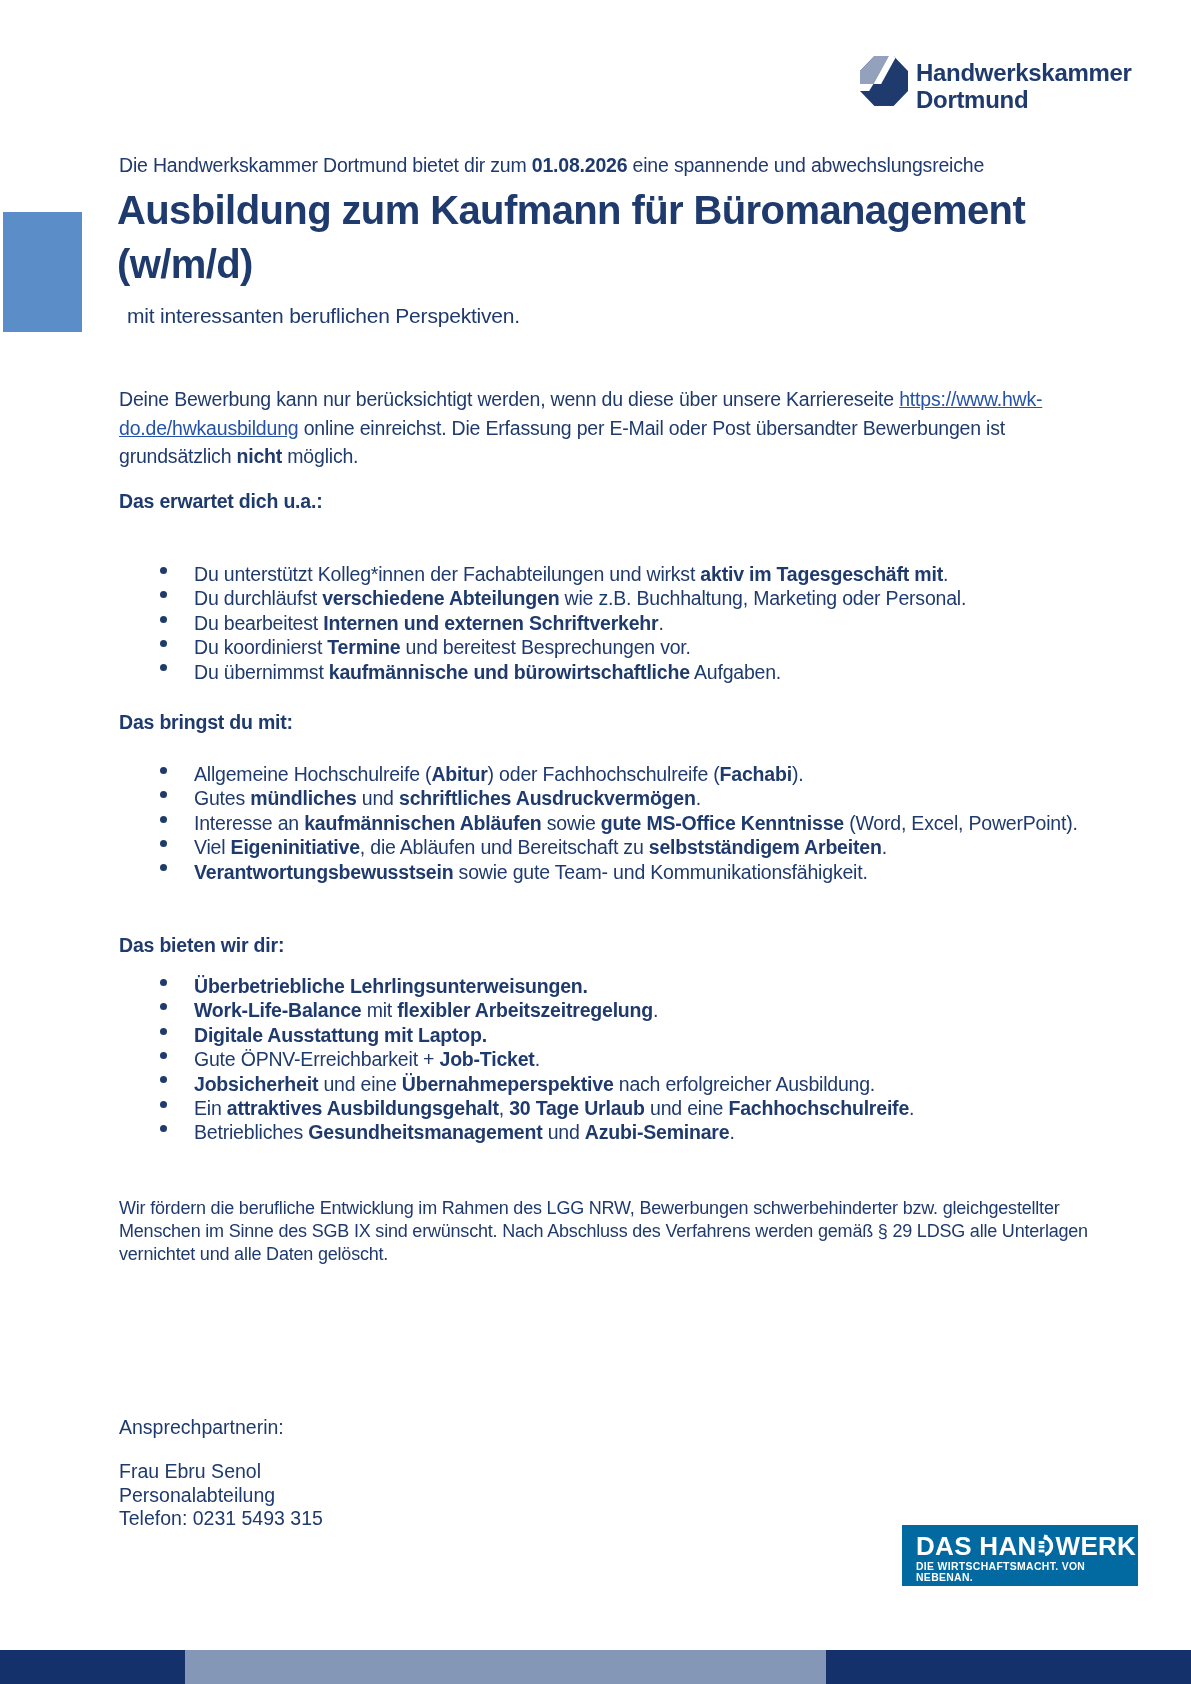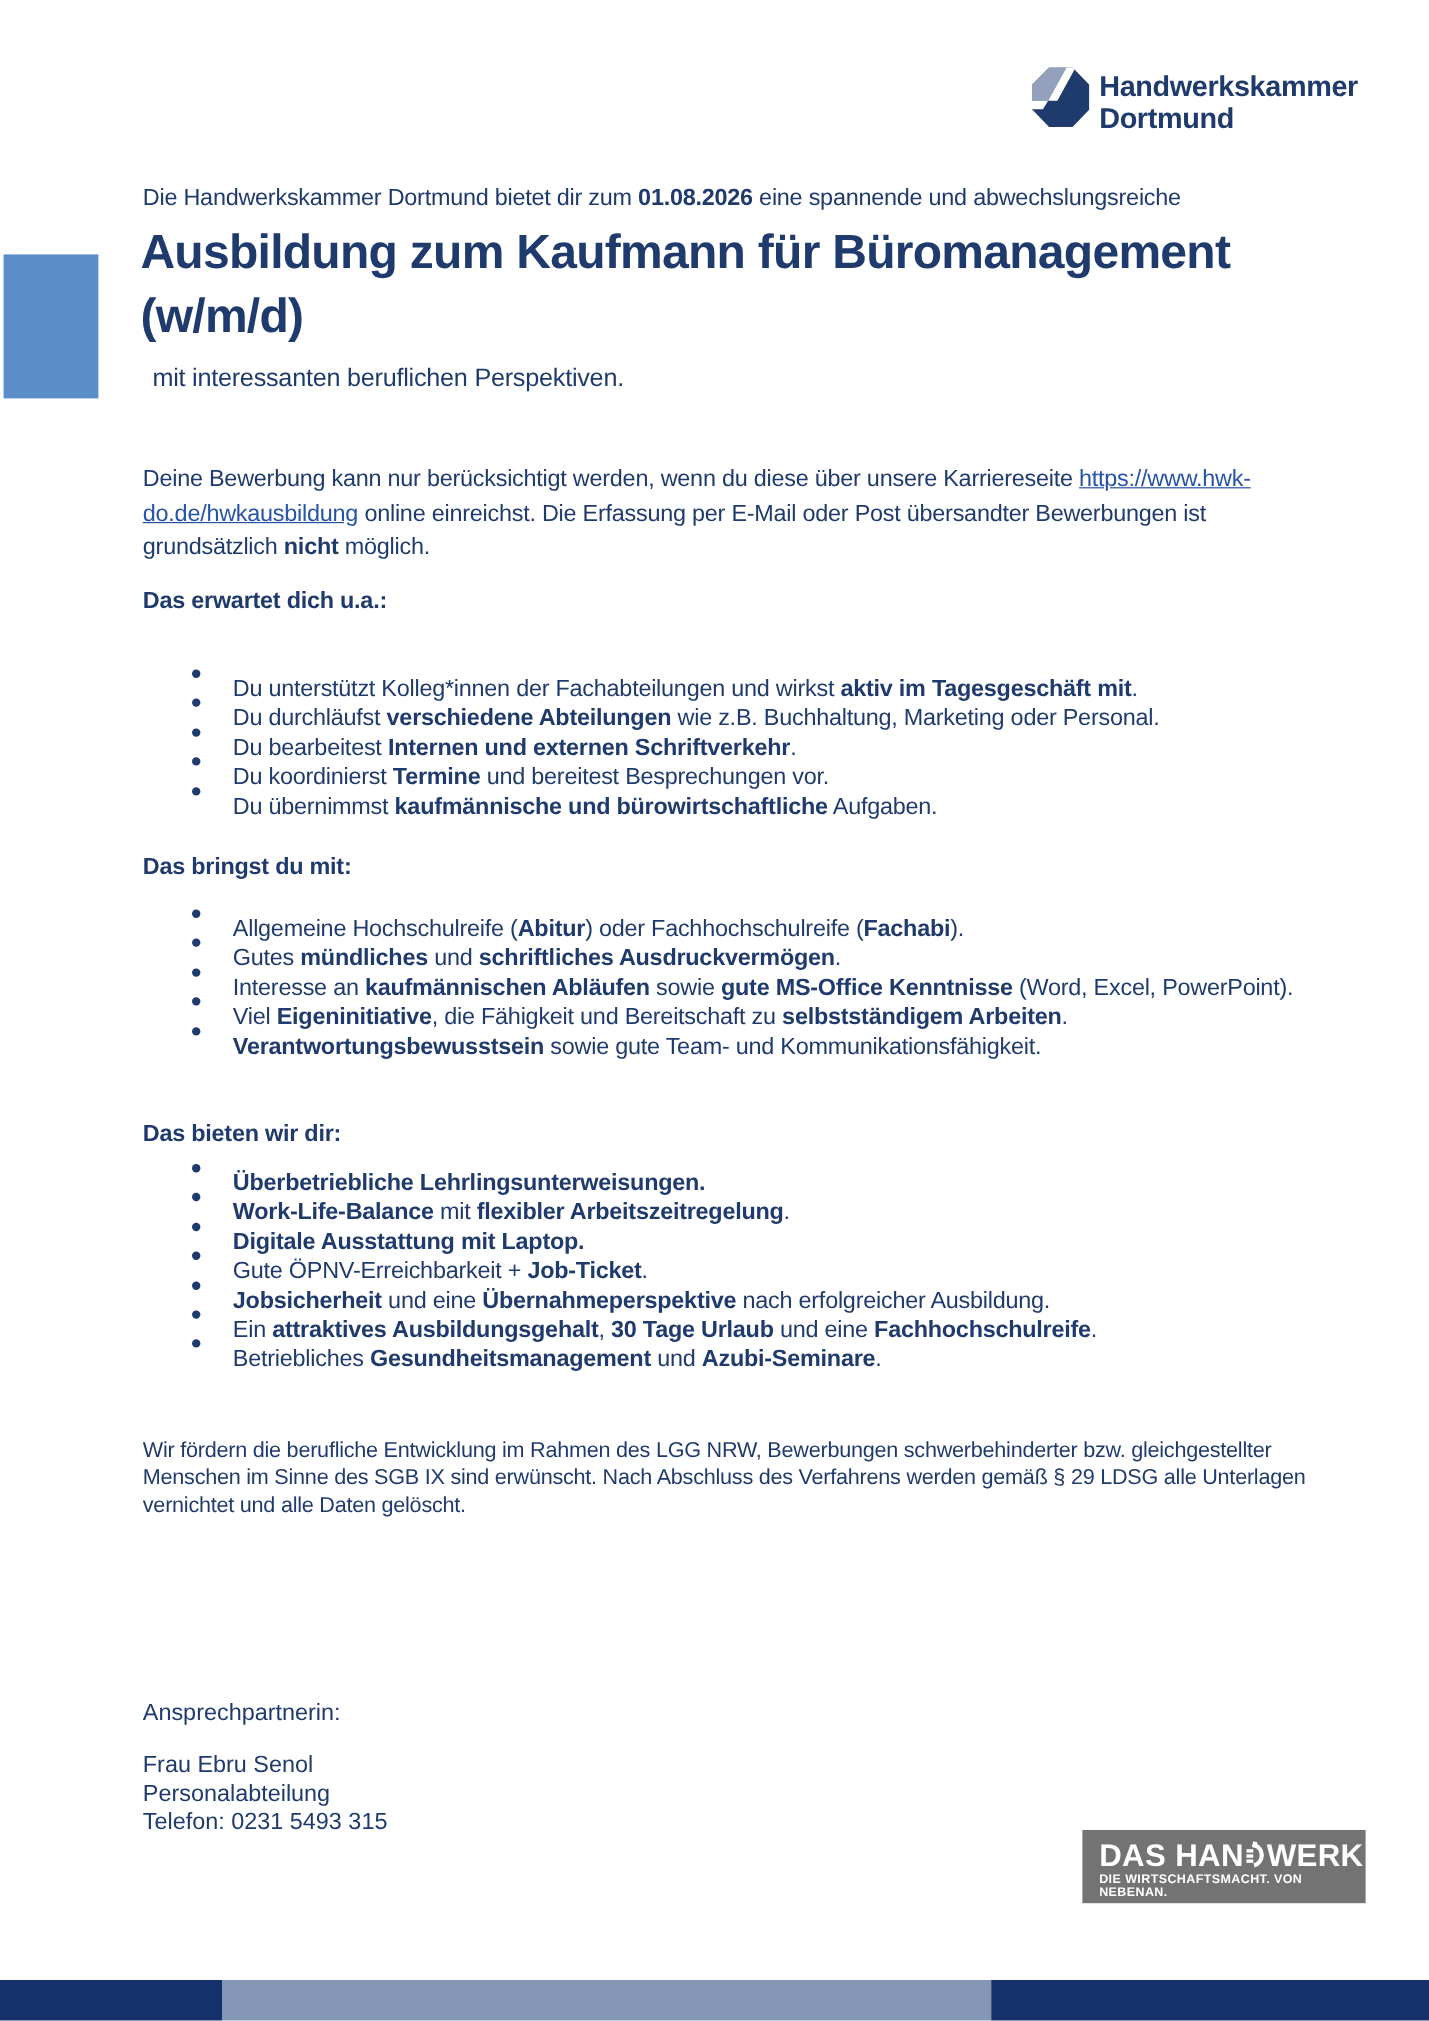--- a/index.html
+++ b/index.html
@@ -30,33 +30,33 @@
   .subtitle { left: 127px; top: 304px; width: 900px; font-size: 21px; letter-spacing: -0.2px; }
   .application { left: 119px; top: 385px; width: 965px; font-size: 19.5px; line-height: 28.5px; letter-spacing: -0.2px; }
   .application a, .link { color: #2553a8; text-decoration: underline; cursor: pointer; }
 
   .sec-heading { font-size: 19.5px; font-weight: 700; letter-spacing: -0.2px; left: 119px; }
   .sec1-h { top: 490px; }
   .sec2-h { top: 711px; }
   .sec3-h { top: 934px; }
 
   ul.blist { list-style: none; margin: 0; padding: 0; left: 160px; width: 960px; font-size: 19.5px; letter-spacing: -0.2px; }
-  ul.blist li { display: flex; align-items: flex-start; line-height: 24.4px; }
+  ul.blist li { display: flex; align-items: center; line-height: 24.4px; }
   ul.blist .bullet { flex: 0 0 auto; width: 7px; height: 7px; border-radius: 50%; background: #1f3a6d; margin-right: 27px; position: relative; top: -4px; }
   .ul1 { top: 562px; }
   .ul2 { top: 762px; }
   .ul3 { top: 974px; }
 
   .legal { left: 119px; top: 1197px; width: 975px; font-size: 18px; line-height: 23px; letter-spacing: -0.2px; }
 
   .contact-label { left: 119px; top: 1416px; font-size: 19.5px; }
   .contact-block { left: 119px; top: 1460px; font-size: 19.5px; line-height: 23.5px; }
 
   
-  .badge { position: absolute; left: 902px; top: 1525px; width: 236px; height: 61px; background: #737373; color: #ffffff; box-sizing: border-box; padding: 8px 0 0 14px; }
+  .badge { position: absolute; left: 902px; top: 1525px; width: 236px; height: 61px; background: #0369a1; color: #ffffff; box-sizing: border-box; padding: 8px 0 0 14px; }
   .badge-main { display: flex; align-items: center; font-weight: 700; font-size: 26px; line-height: 26px; letter-spacing: 0.3px; }
   .badge-main .thumb { margin: 0 1px; display: inline-flex; }
   .badge-tagline { font-size: 10.4px; font-weight: 700; letter-spacing: 0.35px; margin-top: 2px; }
 
   
   .footer-seg { position: absolute; top: 1650px; height: 34px; }
   .footer-navy-left { left: 0; width: 185px; background: #14316b; }
   .footer-light { left: 185px; width: 641px; background: #8597b6; }
   .footer-navy-right { left: 826px; width: 365px; background: #14316b; }
 </style>
@@ -130,21 +130,21 @@
       <li>
         <span class="bullet"></span>
         <span class="li-text"><span>Gutes </span><span class="b">mündliches</span><span> und </span><span class="b">schriftliches Ausdruckvermögen</span><span>.</span></span>
       </li>
       <li>
         <span class="bullet"></span>
         <span class="li-text"><span>Interesse an </span><span class="b">kaufmännischen Abläufen</span><span> sowie </span><span class="b">gute MS-Office Kenntnisse</span><span> (Word, Excel, PowerPoint).</span></span>
       </li>
       <li>
         <span class="bullet"></span>
-        <span class="li-text"><span>Viel </span><span class="b">Eigeninitiative</span><span>, die Fähigkeit und Bereitschaft zu </span><span class="b">selbstständigem Arbeiten</span><span>.</span></span>
+        <span class="li-text"><span>Viel </span><span class="b">Eigeninitiative</span><span>, die Abläufen und Bereitschaft zu </span><span class="b">selbstständigem Arbeiten</span><span>.</span></span>
       </li>
       <li>
         <span class="bullet"></span>
         <span class="li-text"><span class="b">Verantwortungsbewusstsein</span><span> sowie gute Team- und Kommunikationsfähigkeit.</span></span>
       </li>
     </ul>
 
   <div class="abs sec-heading sec3-h">Das bieten wir dir:</div>
   <ul class="abs blist ul3">
       <li>

